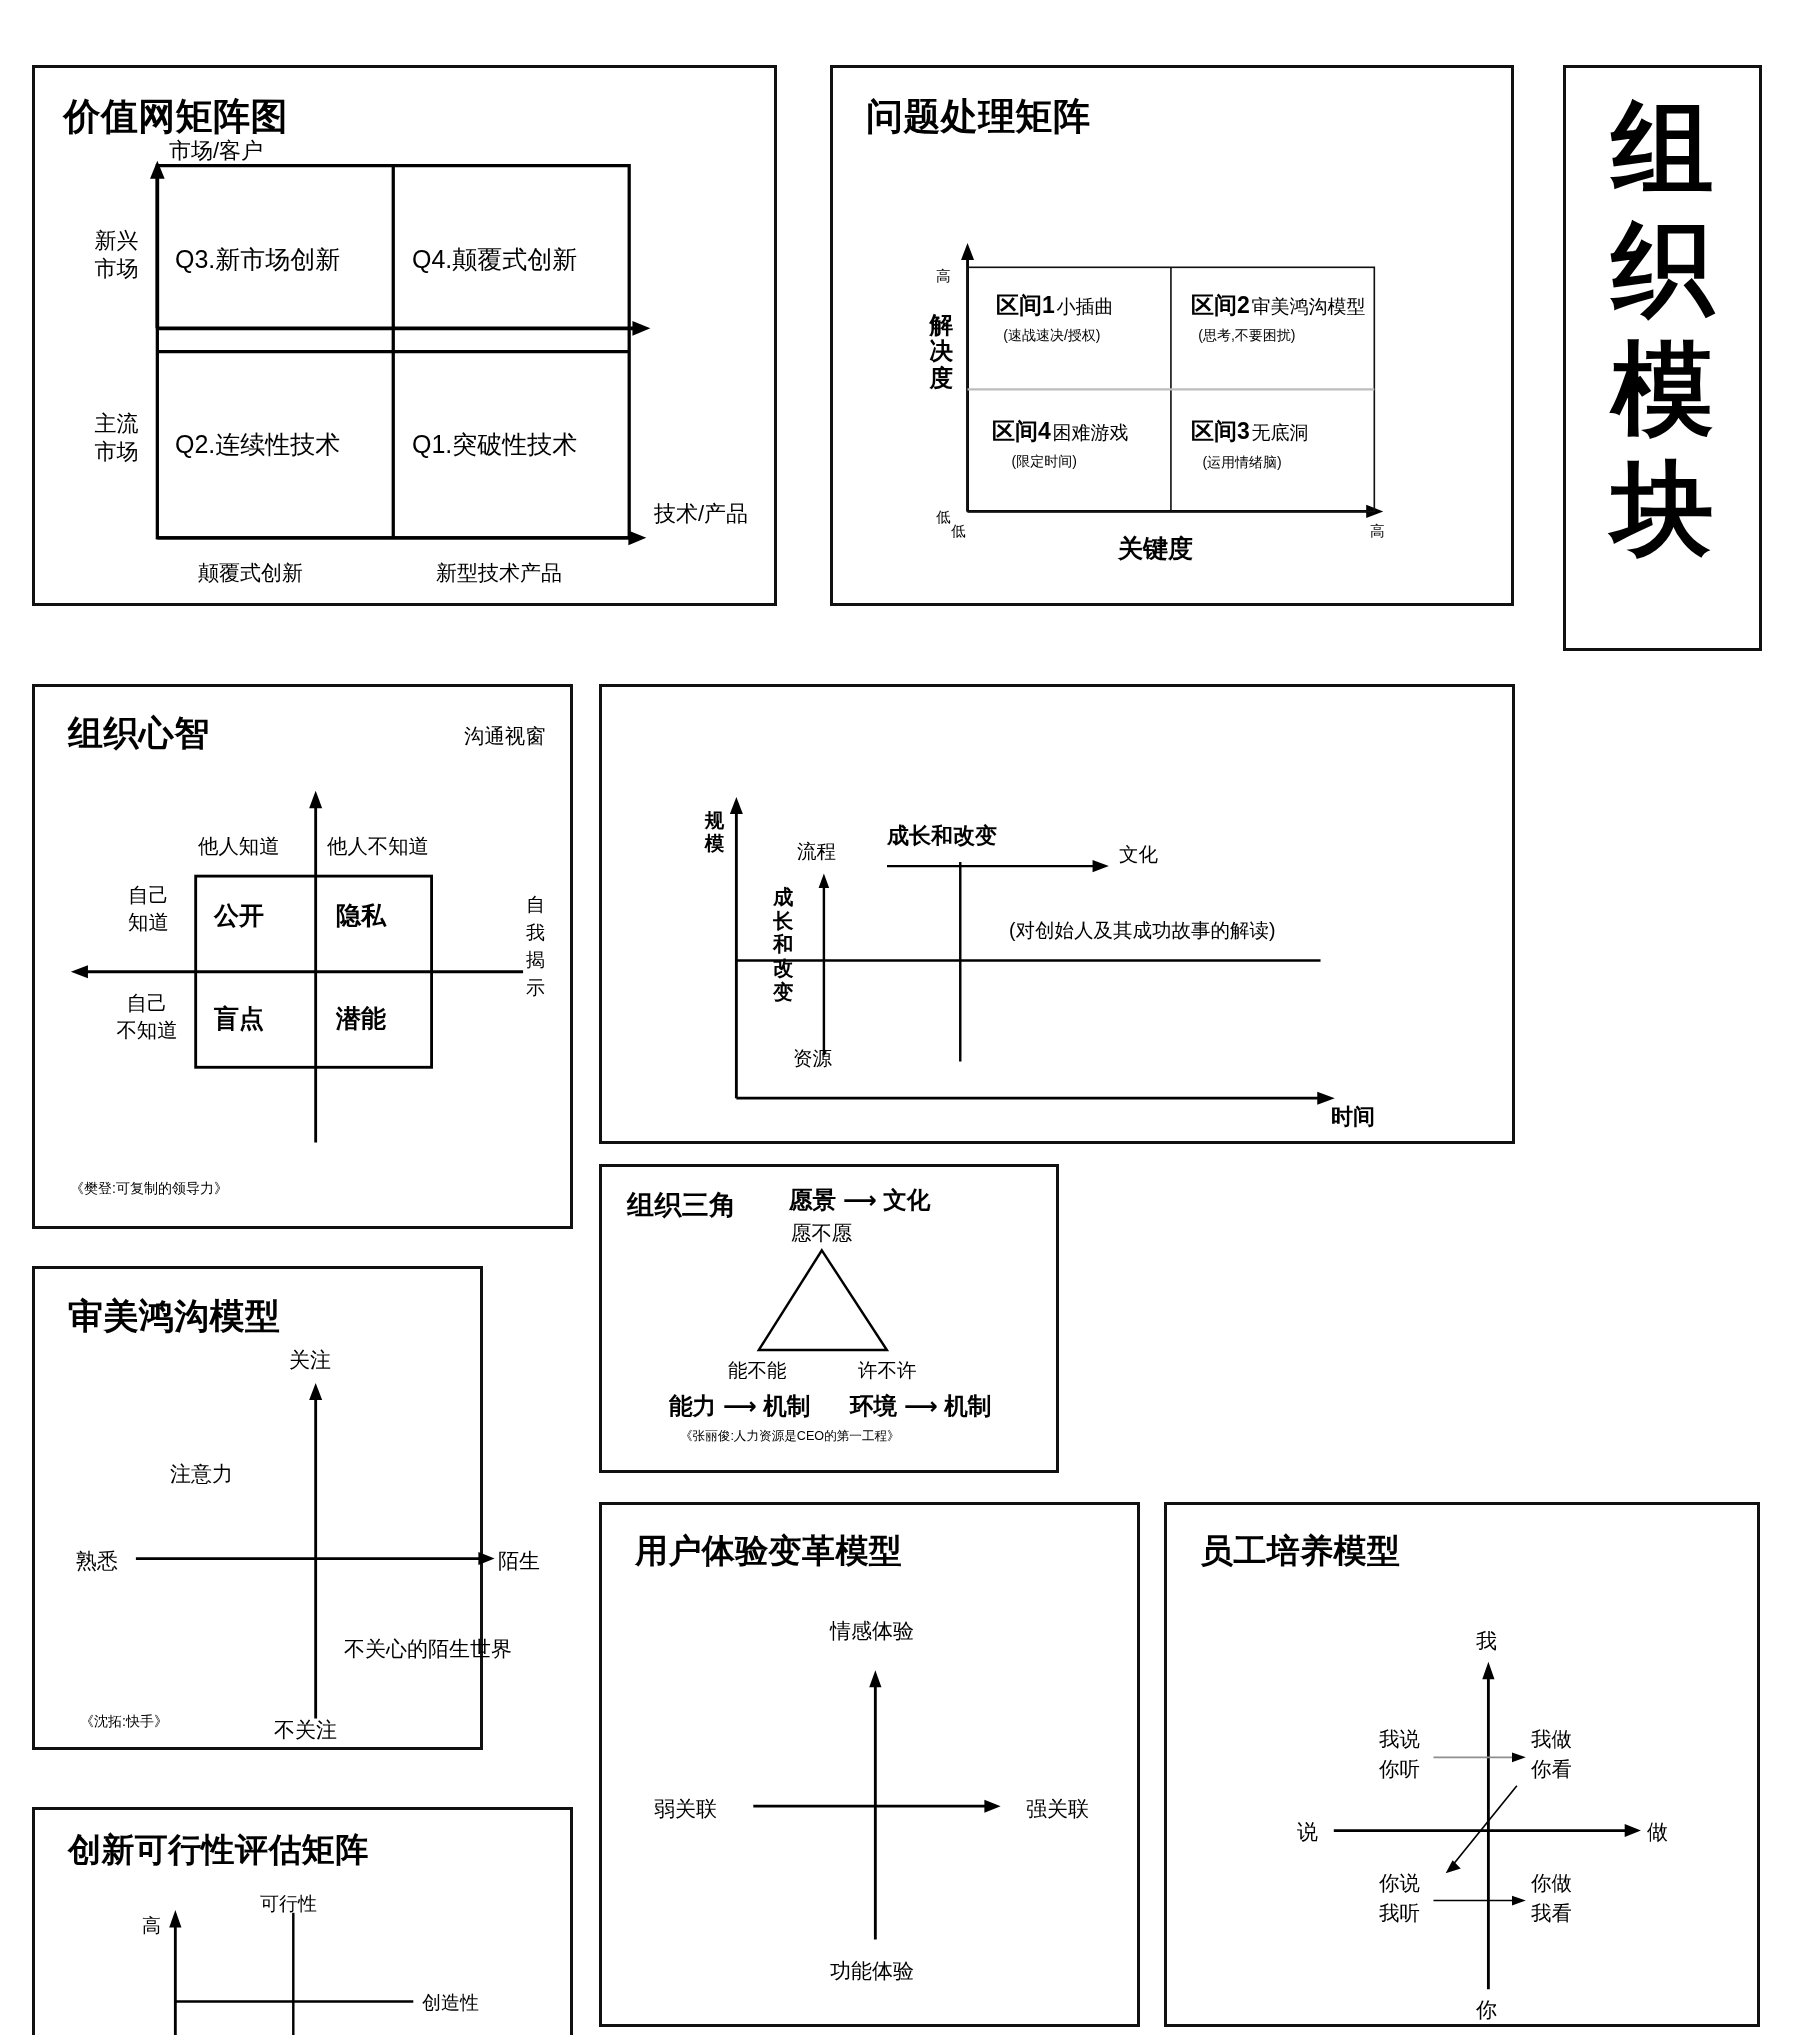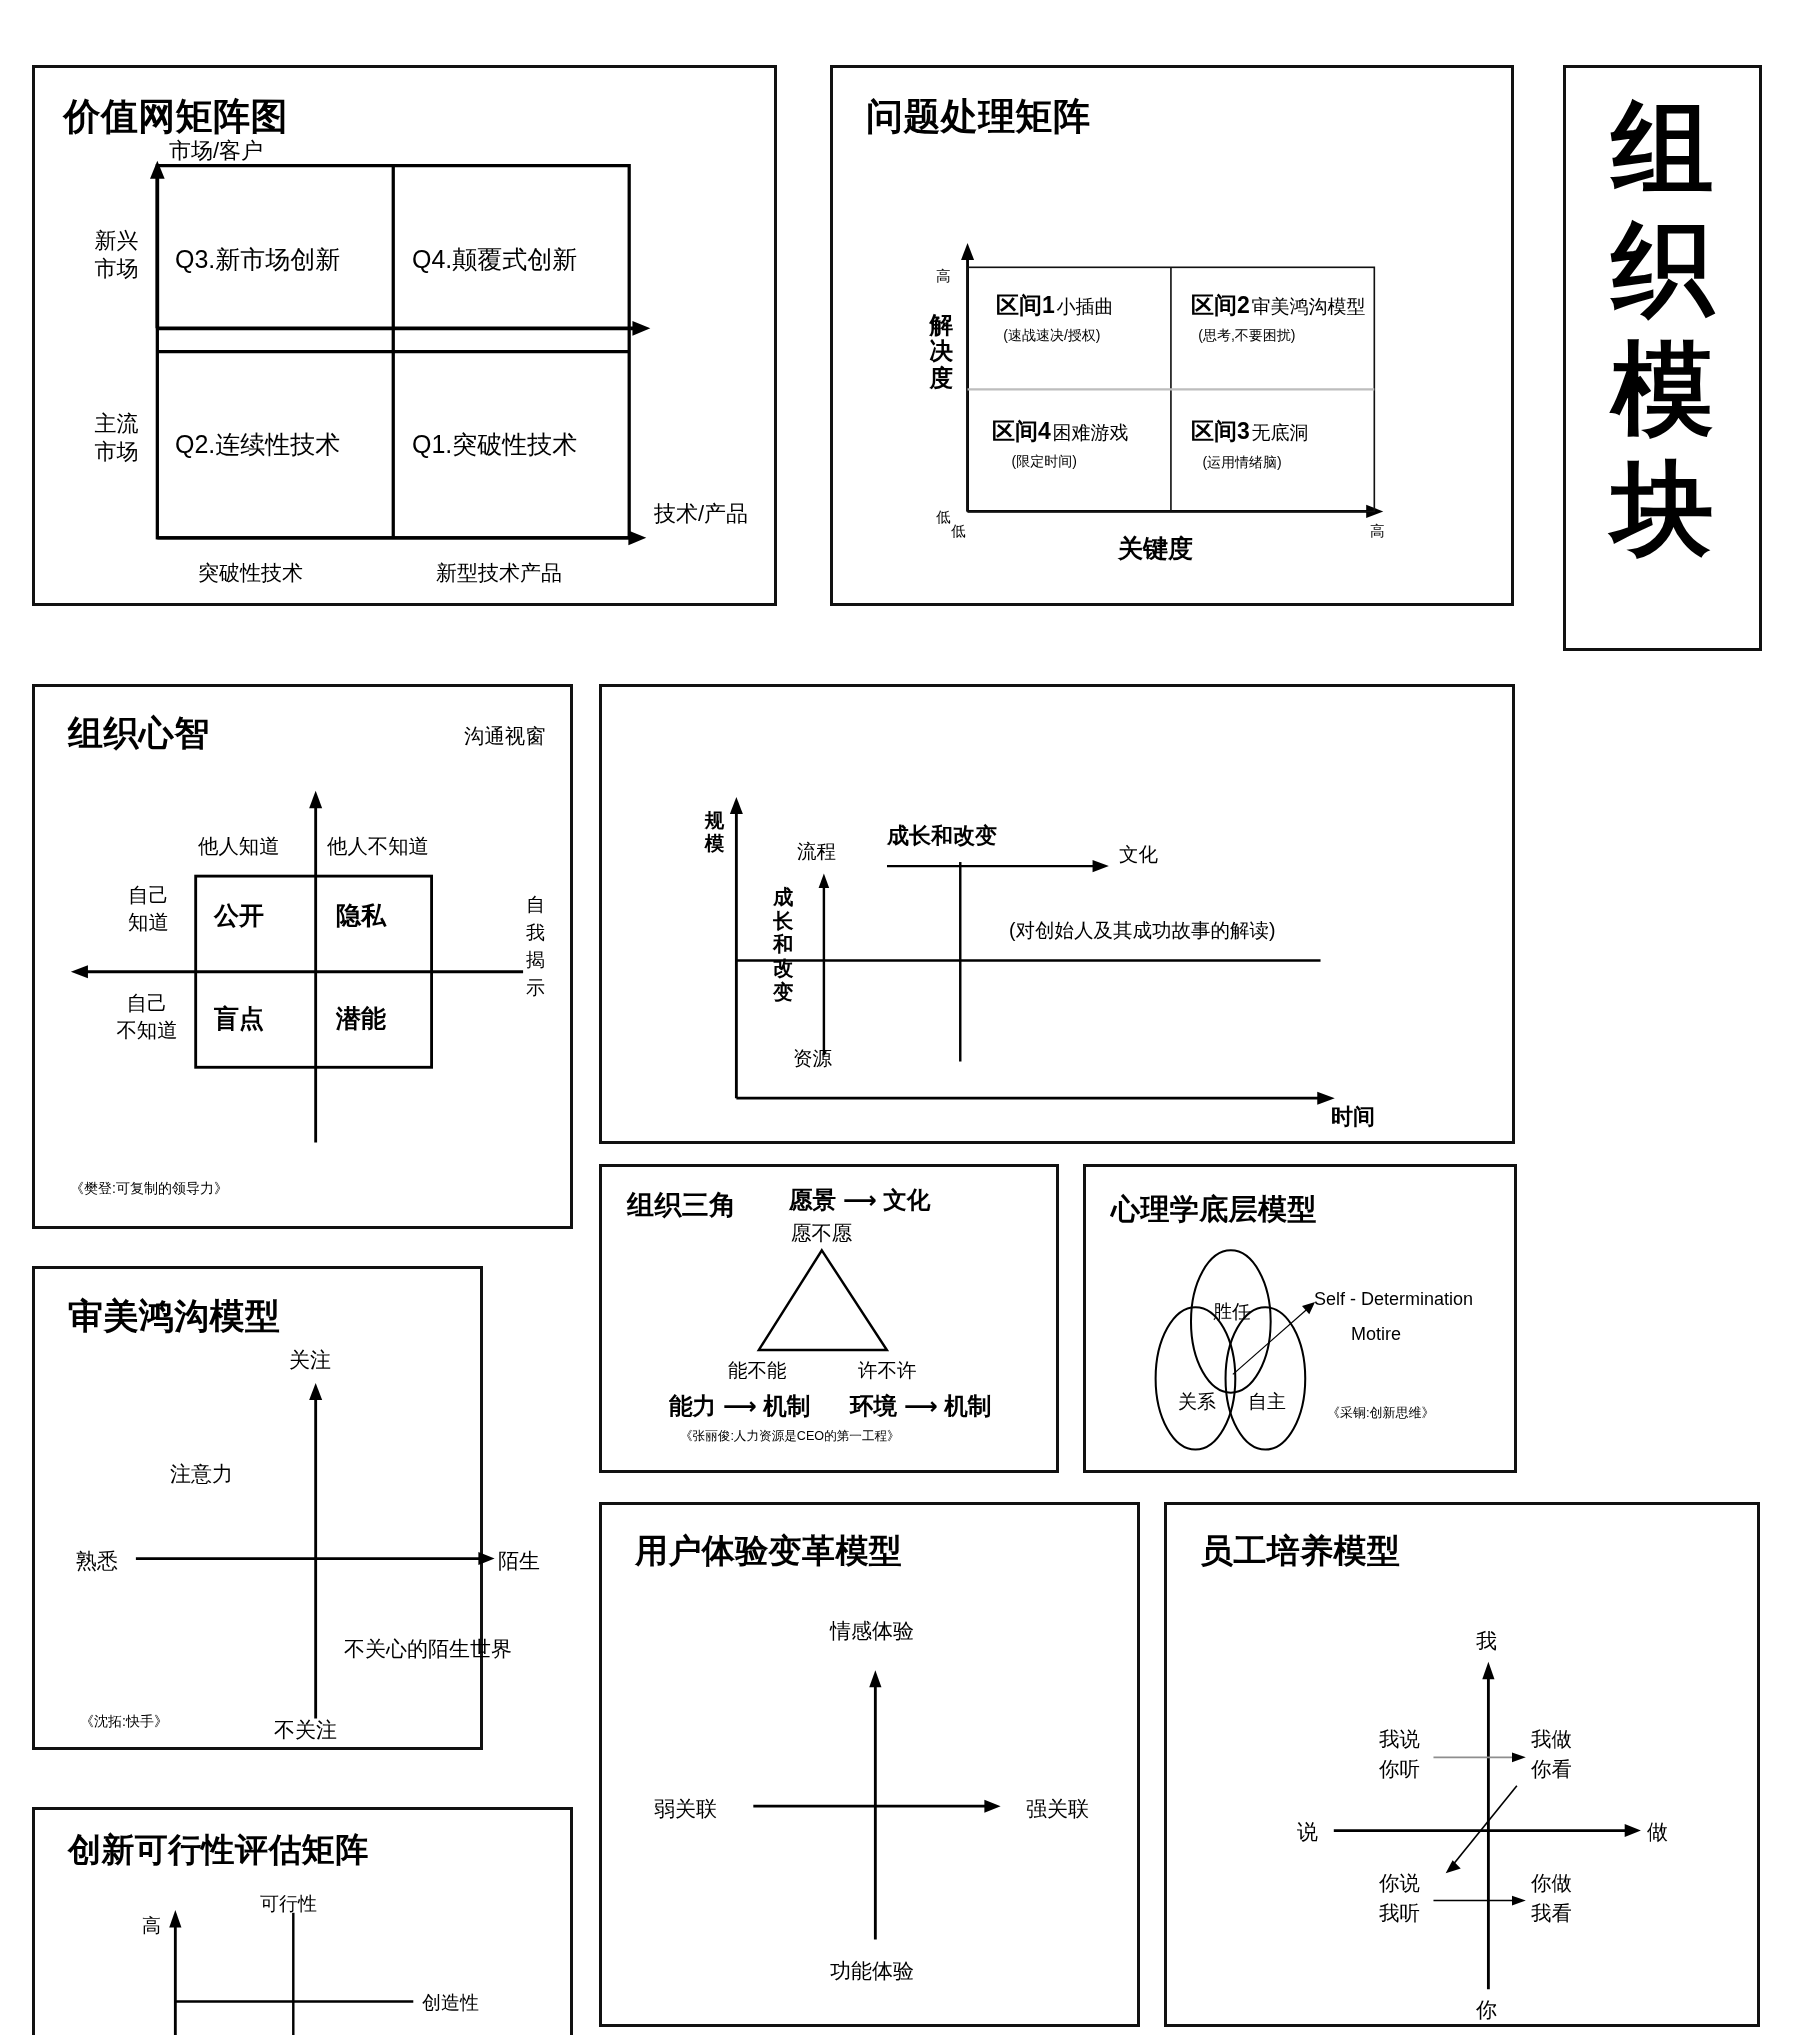--- a/index.html
+++ b/index.html
@@ -48,21 +48,21 @@
     <div class="lbl" style="left:49px;top:342px;font-size:22px;line-height:1.25;text-align:center;width:65px;">
       <div>主流</div>
       <div>市场</div>
     </div>
 
     <div class="lbl" style="left:140px;top:175px;font-size:25px;">Q3.新市场创新</div>
     <div class="lbl" style="left:377px;top:175px;font-size:25px;">Q4.颠覆式创新</div>
     <div class="lbl" style="left:140px;top:360px;font-size:25px;">Q2.连续性技术</div>
     <div class="lbl" style="left:377px;top:360px;font-size:25px;">Q1.突破性技术</div>
 
-    <div class="lbl" style="left:163px;top:491px;font-size:21px;">突破性技术</div>
+    <div class="lbl" style="left:163px;top:491px;font-size:21px;">颠覆式创新</div>
     <div class="lbl" style="left:401px;top:491px;font-size:21px;">新型技术产品</div>
   </div>
 
   <div class="panel" style="left:830px;top:65px;width:684px;height:541px;">
     <div class="ptitle" style="left:33px;top:24.4px;font-size:37px;">问题处理矩阵</div>
 
     <svg width="684" height="541" viewBox="0 0 1680 1330">
       <line x1="330" y1="1090" x2="330" y2="450" stroke="#000" stroke-width="7"></line>
       <polygon points="330,430 314,472 346,472" fill="#000"></polygon>
       <line x1="330" y1="1090" x2="1330" y2="1090" stroke="#000" stroke-width="7"></line>
@@ -263,39 +263,20 @@
       <span>机制</span>
     </div>
     <div class="lbl" style="left:248px;top:223px;font-size:23.6px;font-weight:bold;">
       <span>环境</span>
       <span>⟶</span>
       <span>机制</span>
     </div>
     <div class="src" style="left:78px;top:261px;font-size:12.6px;">《张丽俊:人力资源是CEO的第一工程》</div>
   </div>
 
-  <div class="panel" style="left:1083px;top:1164px;width:434px;height:309px;">
-    <div class="ptitle" style="left:25px;top:23px;font-size:29px;">心理学底层模型</div>
-
-    <svg width="434" height="309" viewBox="0 0 1065 760">
-      <ellipse cx="355" cy="380" rx="98" ry="175" fill="none" stroke="#000" stroke-width="5"></ellipse>
-      <ellipse cx="268" cy="520" rx="98" ry="175" fill="none" stroke="#000" stroke-width="5"></ellipse>
-      <ellipse cx="440" cy="520" rx="98" ry="175" fill="none" stroke="#000" stroke-width="5"></ellipse>
-      <line x1="360" y1="510" x2="548" y2="345" stroke="#000" stroke-width="3"></line>
-      <polygon points="562,332 530,342 548,362" fill="#000"></polygon>
-    </svg>
-
-    <div class="lbl" style="left:127px;top:132px;font-size:19px;">胜任</div>
-    <div class="lbl" style="left:92px;top:222px;font-size:19px;">关系</div>
-    <div class="lbl" style="left:162px;top:222px;font-size:19px;">自主</div>
-
-    <div class="lbl" style="left:228px;top:122px;font-size:18px;">Self - Determination</div>
-    <div class="lbl" style="left:265px;top:157px;font-size:18px;">Motire</div>
-    <div class="src" style="left:241px;top:237px;font-size:13px;">《采铜:创新思维》</div>
-  </div>
 
   <div class="panel" style="left:599px;top:1502px;width:541px;height:525px;">
     <div class="ptitle" style="left:33px;top:23.6px;font-size:33px;">用户体验变革模型</div>
 
     <svg width="541" height="525" viewBox="0 0 1330 1290">
       <line x1="672" y1="1068" x2="672" y2="430" stroke="#000" stroke-width="7"></line>
       <polygon points="672,406 657,448 687,448" fill="#000"></polygon>
       <line x1="372" y1="740" x2="955" y2="740" stroke="#000" stroke-width="7"></line>
       <polygon points="980,740 940,724 940,756" fill="#000"></polygon>
     </svg>

